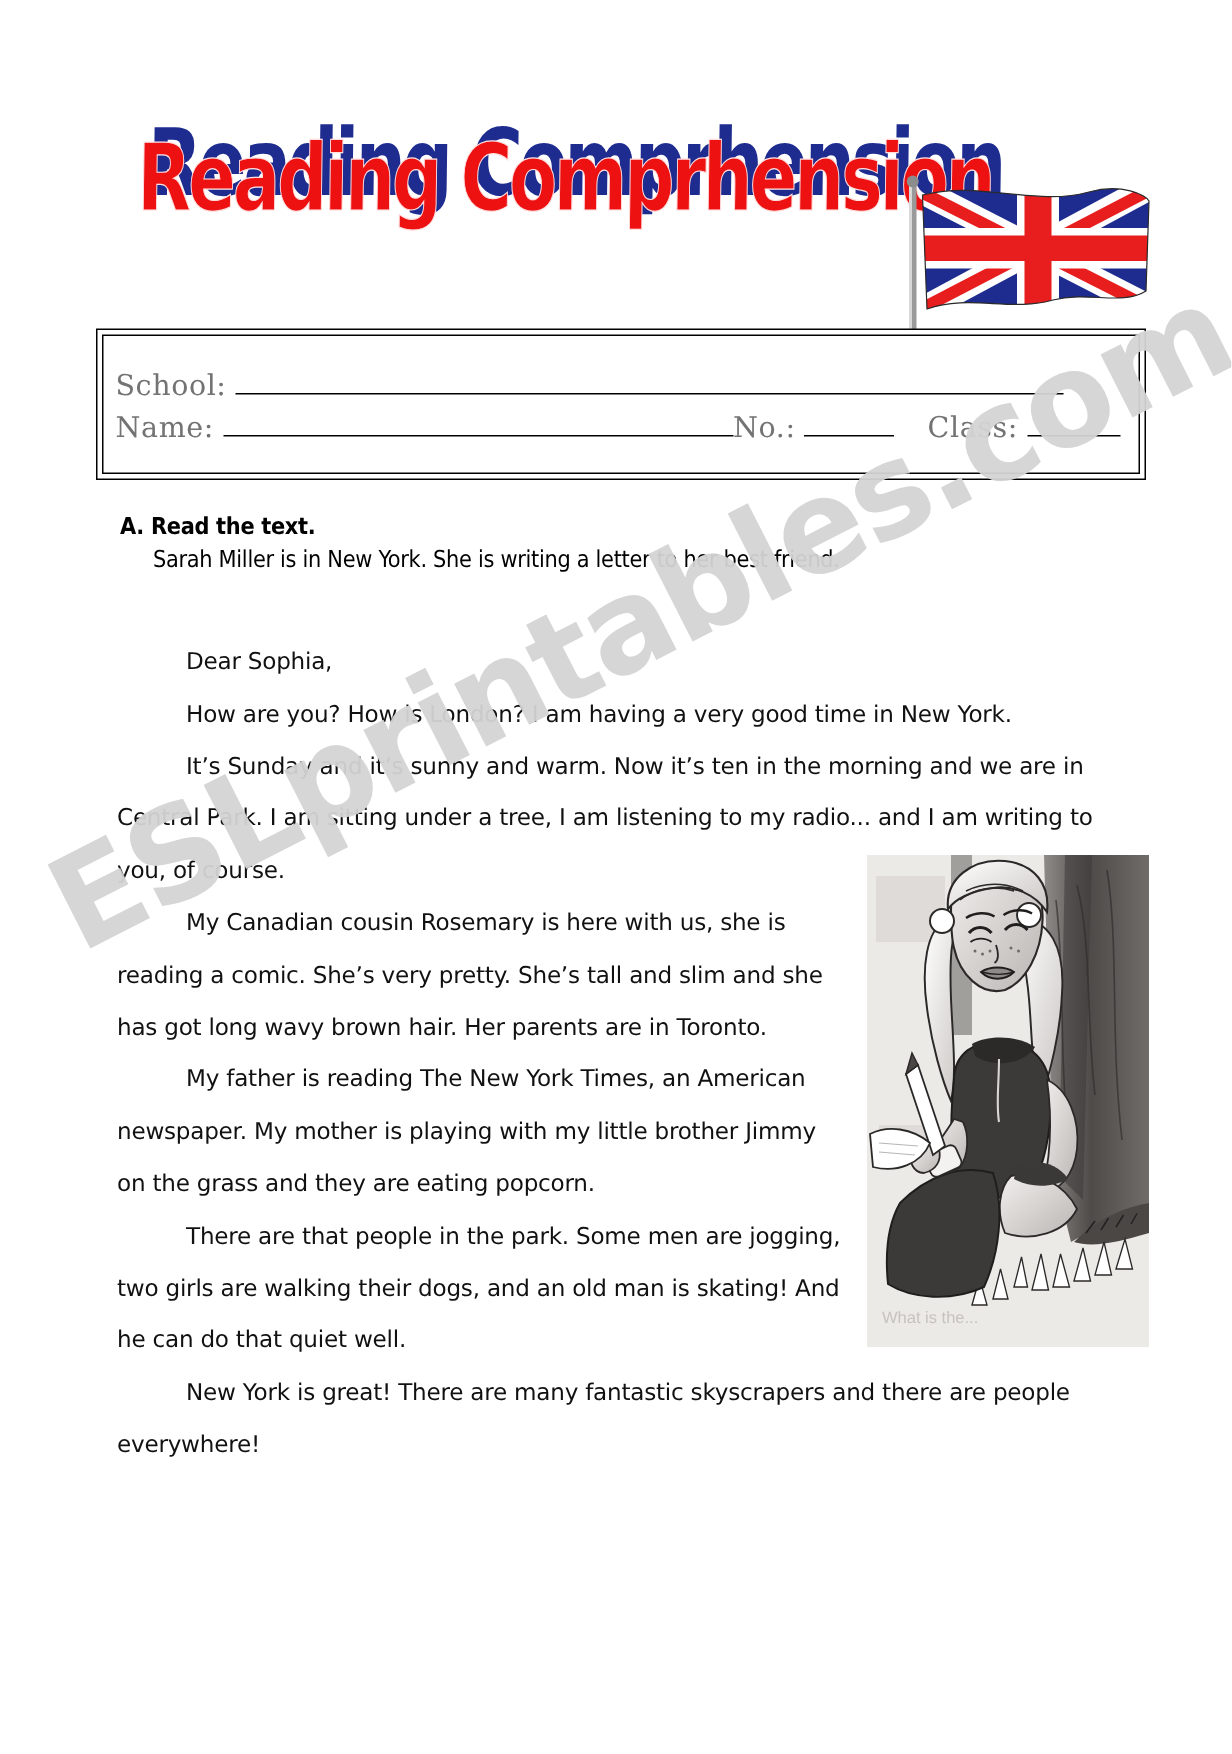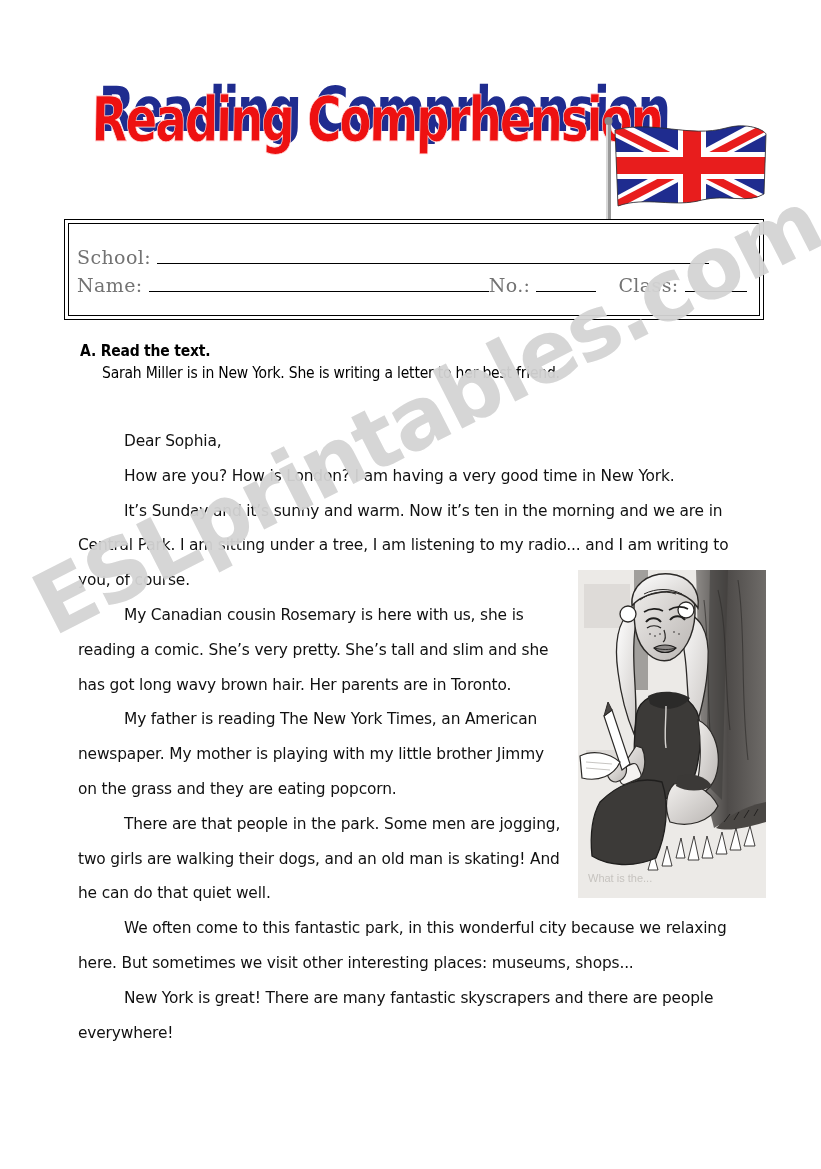--- a/index.html
+++ b/index.html
@@ -401,19 +401,18 @@
   </svg>
 </div>
 
 <div id="letter-body">
   <p id="salutation" class="p-wide">Dear Sophia,</p>
   <p class="p-indent p-wide">How are you? How is London? I am having a very good time in New York.</p>
   <p class="p-indent p-wide">It’s Sunday and it’s sunny and warm. Now it’s ten in the morning and we are in Central Park. I am sitting under a tree, I am listening to my radio... and I am writing to you, of course.</p>
   <p class="p-indent p-narrow">My Canadian cousin Rosemary is here with us, she is reading a comic. She’s very pretty. She’s tall and slim and she has got long wavy brown hair. Her parents are in Toronto.</p>
   <p class="p-indent p-narrow">My father is reading The New York Times, an American newspaper. My mother is playing with my little brother Jimmy on the grass and they are eating popcorn.</p>
   <p class="p-indent p-narrow">There are that people in the park. Some men are jogging, two girls are walking their dogs, and an old man is skating! And he can do that quiet well.</p>
-  <p class="p-indent p-wide">We often come to this fantastic park, in this wonderful city because we relaxing here. But sometimes we visit other interesting places: museums, shops...</p>
   <p class="p-indent p-wide">New York is great! There are many fantastic skyscrapers and there are people everywhere!</p>
 </div>
 
 <div id="watermark-layer">
   <div id="watermark-text">ESLprintables.com</div>
 </div>
 
 </body></html>

